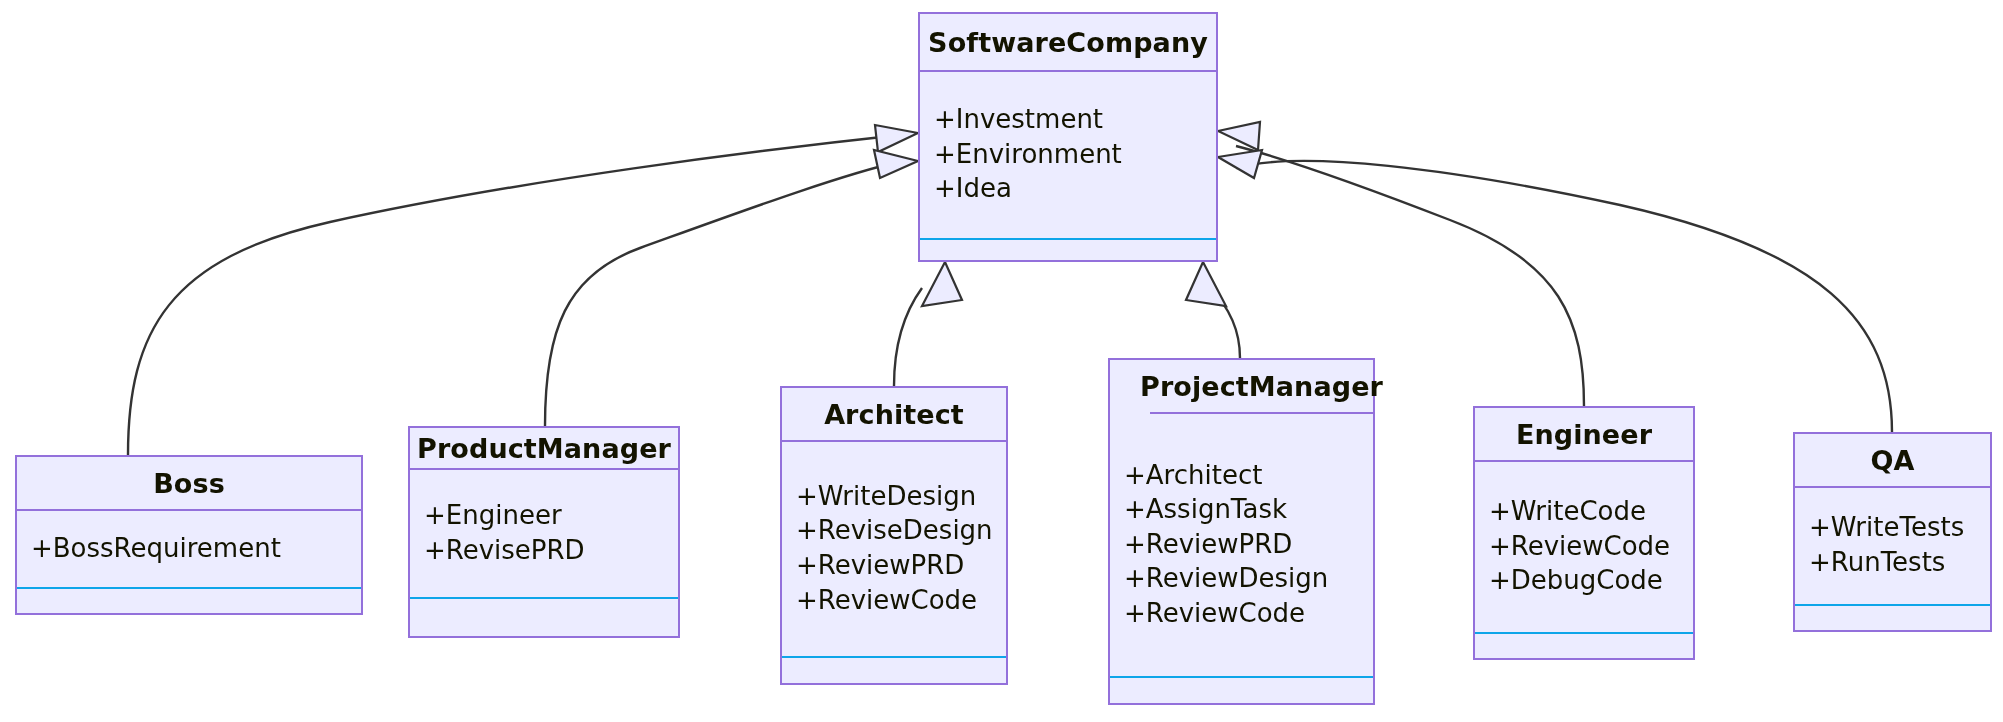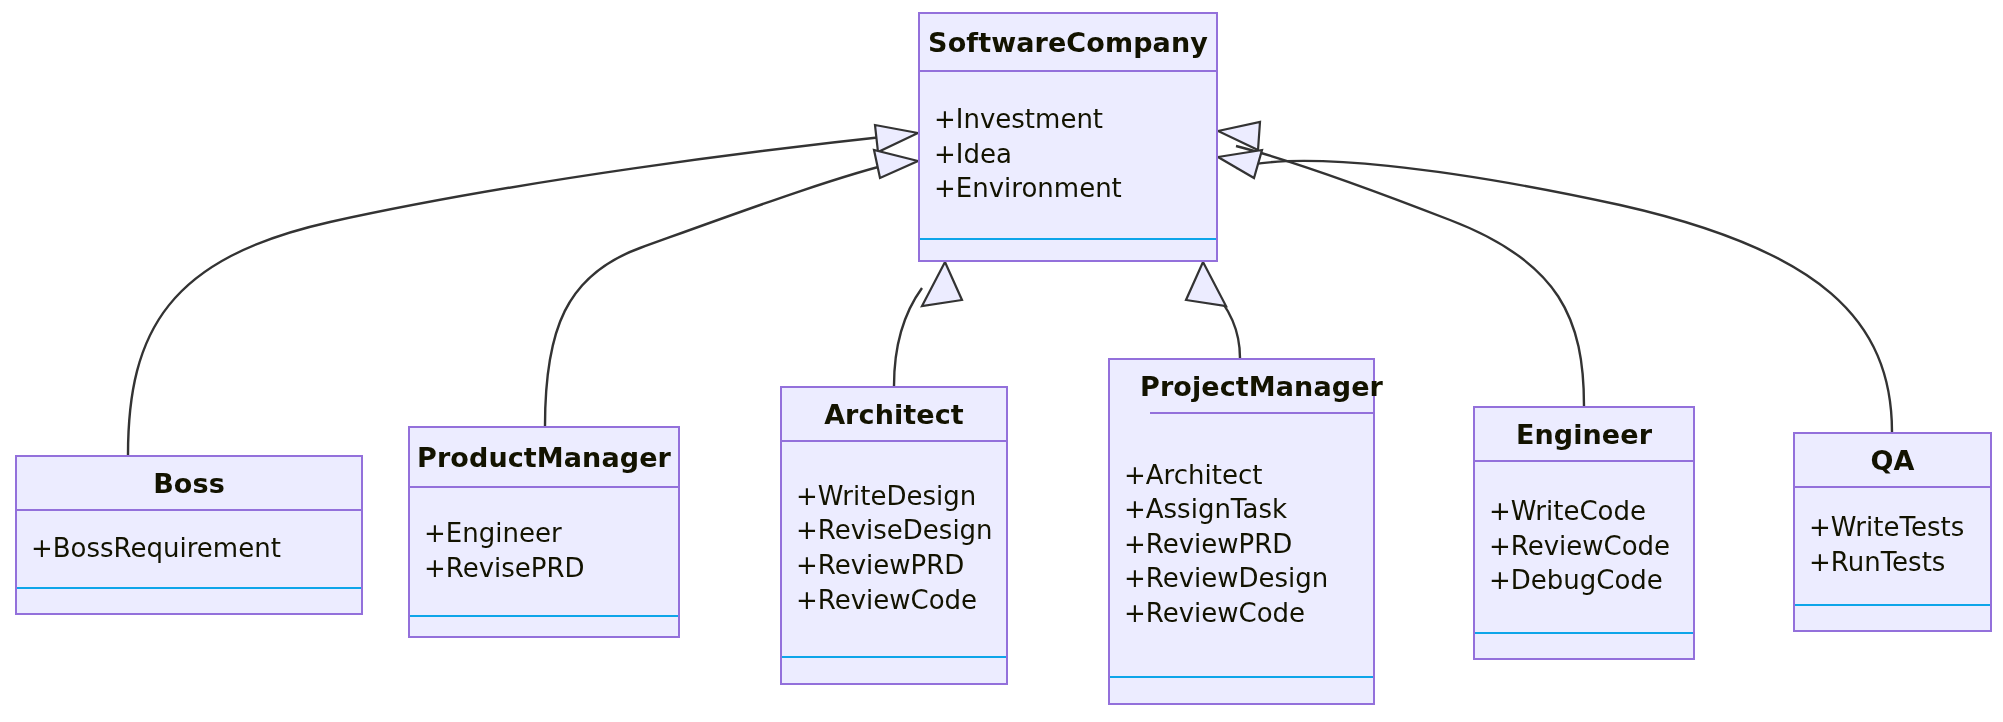--- a/index.html
+++ b/index.html
@@ -53,38 +53,38 @@
       <polygon points="1203,262 1226,306 1186,300"></polygon>
     </g>
   </svg>
 
   <div class="uml-class" style="left:918px;top:12px;width:300px;height:250px;">
     <div class="compartment comp-title" style="height:58px;">
       <span class="cls-name">SoftwareCompany</span>
     </div>
     <div class="compartment comp-body" style="height:168px;">
       <div class="member">+Investment</div>
+      <div class="member">+Environment</div>
       <div class="member">+Idea</div>
-      <div class="member">+Environment</div>
     </div>
     <div class="compartment comp-footer"></div>
   </div>
 
   <div class="uml-class" style="left:15px;top:455px;width:348px;height:160px;">
     <div class="compartment comp-title" style="height:54px;">
       <span class="cls-name">Boss</span>
     </div>
     <div class="compartment comp-body" style="height:78px;">
       <div class="member">+BossRequirement</div>
     </div>
     <div class="compartment comp-footer"></div>
   </div>
 
   <div class="uml-class" style="left:408px;top:426px;width:272px;height:212px;">
-    <div class="compartment comp-title" style="height:60px;">
+    <div class="compartment comp-title" style="height:42px;">
       <span class="cls-name">ProductManager</span>
     </div>
     <div class="compartment comp-body" style="height:129px;">
       <div class="member">+Engineer</div>
       <div class="member">+RevisePRD</div>
     </div>
     <div class="compartment comp-footer"></div>
   </div>
 
   <div class="uml-class" style="left:780px;top:386px;width:228px;height:299px;">

